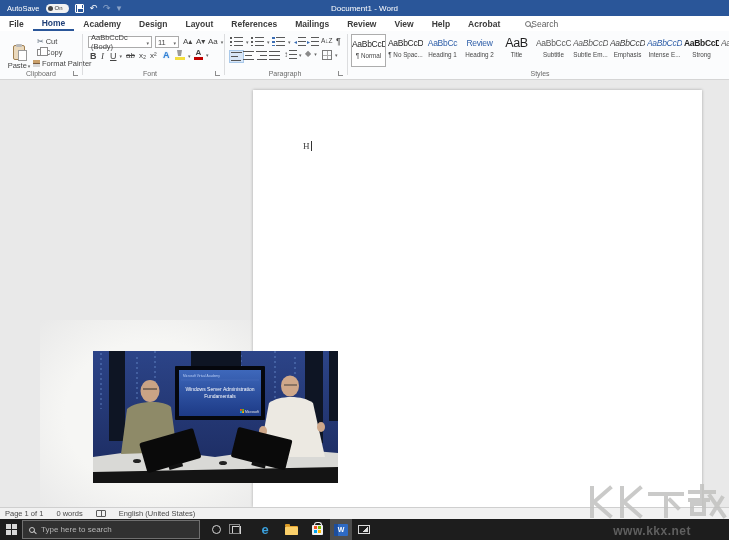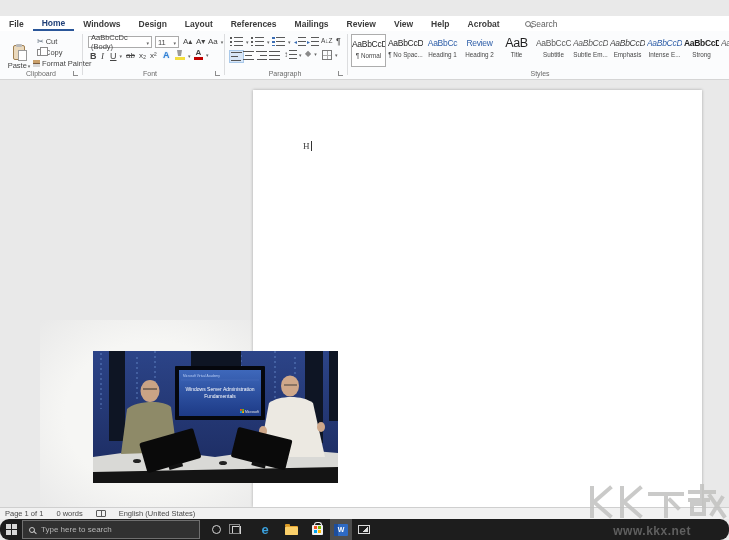--- a/index.html
+++ b/index.html
@@ -102,21 +102,21 @@
   .doc-text { position:absolute; left:50px; top:51px; font-size:9px; color:#404040; font-family:"Liberation Serif","DejaVu Serif",serif; display:flex; align-items:center; }
   .caret { display:inline-block; width:1px; height:10px; background:#333; margin-left:1px; }
   .video-frame { position:absolute; left:93px; top:271px; width:245px; height:132px; }
 
   
   .statusbar { position:absolute; left:0; top:507px; width:729px; height:12px; background:#f1f1f1; border-top:1px solid #cfcfcf; display:flex; align-items:center; gap:13px; padding-left:5px; font-size:7.5px; color:#4a4a4a; }
   .book-ic { width:10px; height:7px; border:1px solid #5a5a5a; border-radius:1px; position:relative; }
   .book-ic:after { content:""; position:absolute; left:4px; top:0; bottom:0; width:1px; background:#5a5a5a; }
 
   
-  .taskbar { position:absolute; left:0; top:519px; width:729px; height:21px; background:#1d1d1d; display:flex; align-items:center;border-radius:9px; }
+  .taskbar { position:absolute; left:0; top:519px; width:729px; height:21px; background:#1d1d1d; display:flex; align-items:center; }
   .tb-btn { height:21px; display:flex; align-items:center; justify-content:center; }
   .start-btn { width:22px; }
   .winlogo { display:grid; grid-template-columns:5px 5px; grid-template-rows:5px 5px; gap:1px; }
   .winlogo i { background:#d8d8d8; }
   .tb-search { width:178px; height:19px; background:#313131; border:1px solid #6f6f6f; display:flex; align-items:center; gap:6px; padding:0 6px; }
   .tb-search .mag { border-color:#c9c9c9; } .tb-search .mag:after { background:#c9c9c9; }
   .tb-search input { background:transparent; border:none; outline:none; color:#c0c0c0; font-size:8px; width:130px; font-family:inherit; }
   .tb-search input::placeholder { color:#b5b5b5; }
   .cortana-ic { width:9px; height:9px; border:1.5px solid #d5d5d5; border-radius:50%; }
   .tv-ic { width:9px; height:8px; border:1px solid #d2d2d2; position:relative; background:#1d1d1d; }
@@ -139,25 +139,39 @@
 
   
   .wm-big { position:absolute; left:586px; top:484px; width:142px; height:36px; z-index:60; opacity:.9; }
   .sr { position:absolute; width:1px; height:1px; overflow:hidden; clip-path:inset(50%); }
 </style>
 </head>
 <body>
 
 <div class="screen">
 
+  <div class="titlebar">
+    <div class="qat">
+      <span class="autosave-label">AutoSave</span>
+      <span class="autosave-pill">
+        <i class="autosave-dot"></i>
+        <span class="autosave-state">On</span>
+      </span>
+      <span class="save-ic"></span>
+      <span class="qbtn">↶</span>
+      <span class="qbtn dim">↷</span>
+      <span class="qbtn dim">▾</span>
+    </div>
+    <div class="win-title">Document1 - Word</div>
+  </div>
 
   <div class="tabrow">
     <span class="tab">File</span>
     <span class="tab active">Home</span>
-    <span class="tab">Windows</span>
+    <span class="tab">Academy</span>
     <span class="tab">Design</span>
     <span class="tab">Layout</span>
     <span class="tab">References</span>
     <span class="tab">Mailings</span>
     <span class="tab">Review</span>
     <span class="tab">View</span>
     <span class="tab">Help</span>
     <span class="tab">Acrobat</span>
     <span class="tab-search">
       <i class="mag"></i>

